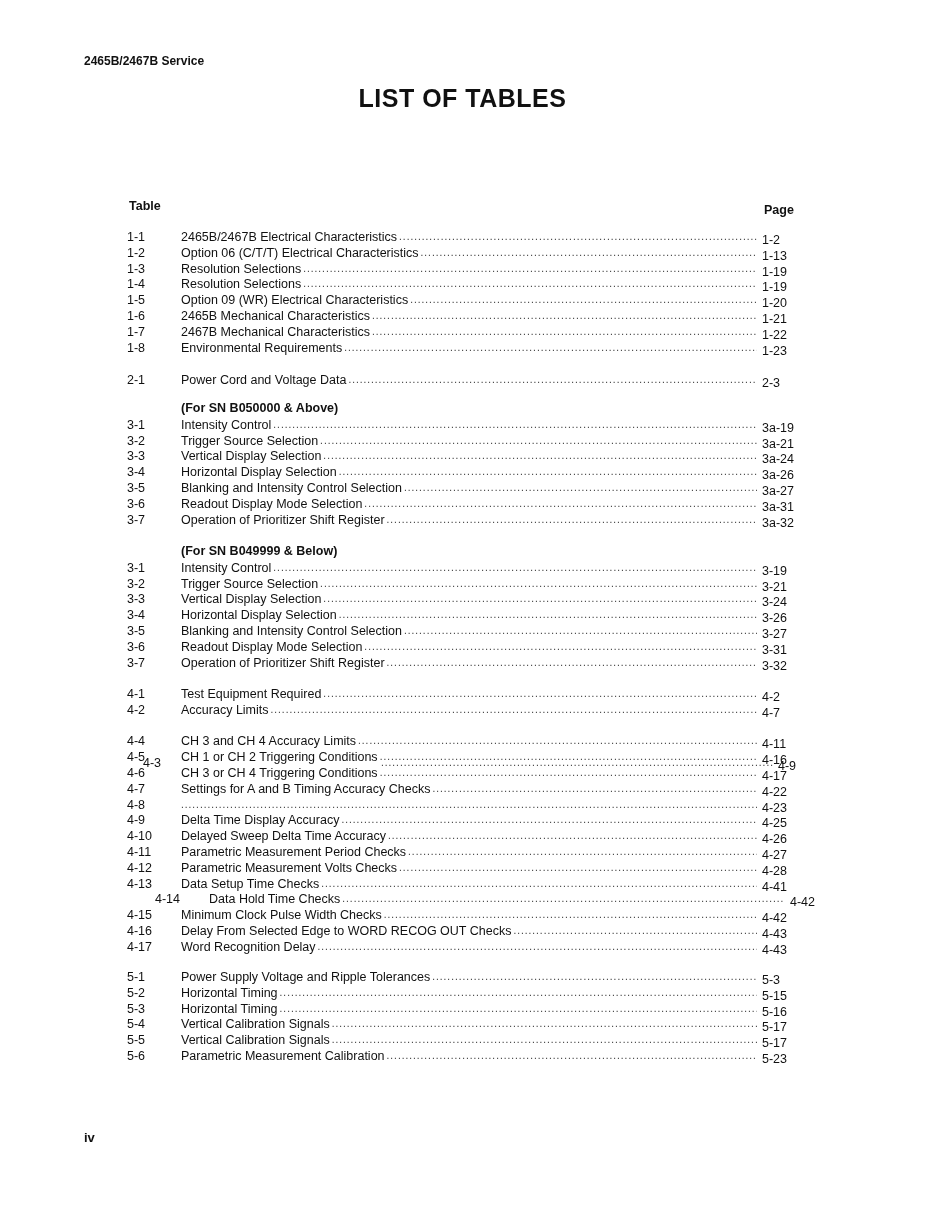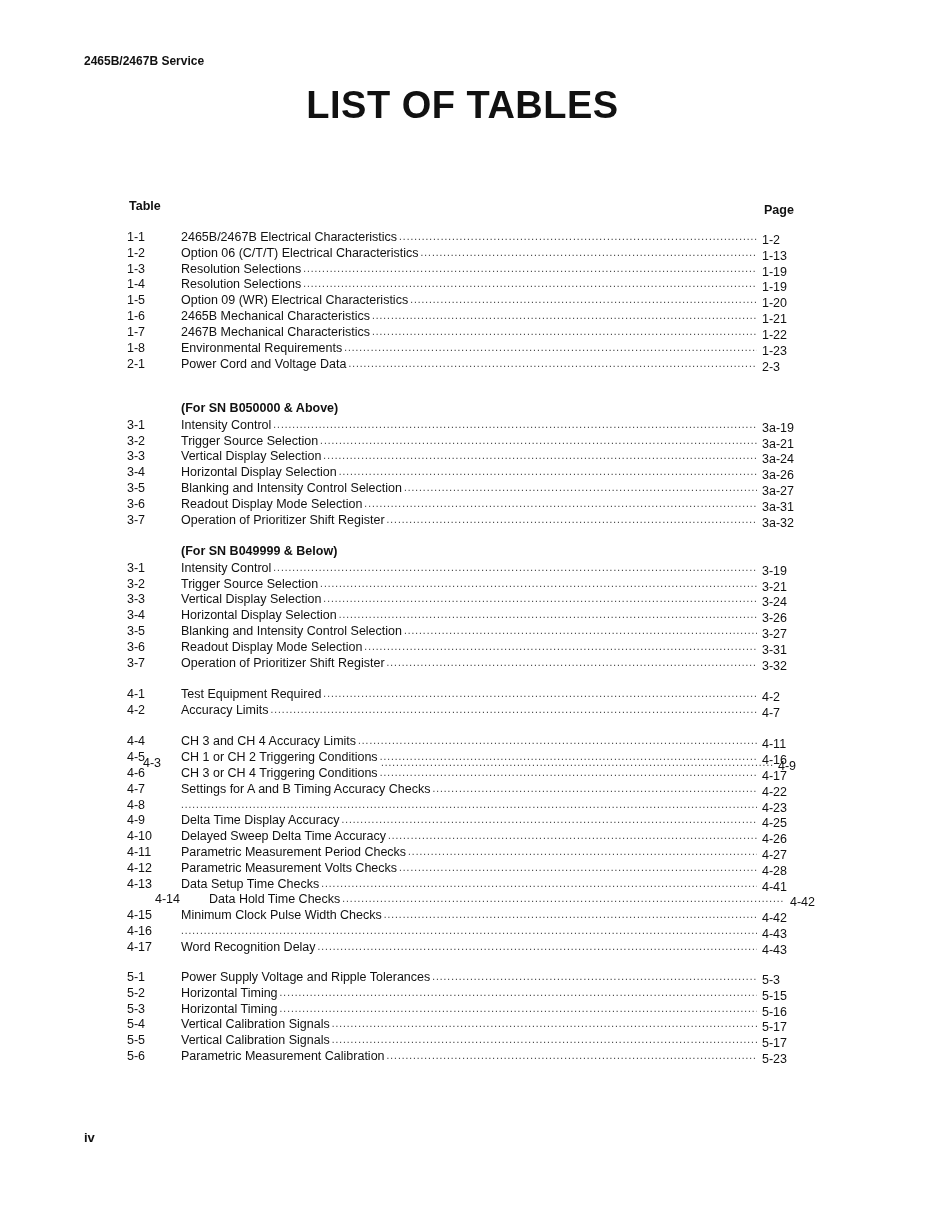--- a/index.html
+++ b/index.html
@@ -6,21 +6,21 @@
   body {
     width: 935px; height: 1210px; position: relative; overflow: hidden;
     font-family: "Liberation Sans", sans-serif; color: #111;
   }
   .running-head {
     position: absolute; left: 84px; top: 54px;
     font-size: 12px; font-weight: bold;
   }
   .page-title {
     position: absolute; left: 0; width: 925px; top: 84px; text-align: center;
-    font-size: 38px; font-weight: bold; letter-spacing: 0.5px;
+    font-size: 25px; font-weight: bold; letter-spacing: 0.5px;
   }
   .col-head-table {
     position: absolute; left: 129px; top: 199px; font-size: 12.5px; font-weight: bold;
   }
   .col-head-page {
     position: absolute; left: 764px; top: 203px; font-size: 12.5px; font-weight: bold;
   }
   .entry {
     position: absolute; left: 0; width: 935px; height: 16px;
     font-size: 12.5px; line-height: 16px;
@@ -109,21 +109,21 @@
       <span class="page">1-22</span>
     </div>
     <div class="entry" style="top: 339.6px;">
       <span class="num">1-8</span>
       <span class="leader">
         <span class="title">Environmental Requirements</span>
         <span class="dots">....................................................................................................................................................................................................................................................................</span>
       </span>
       <span class="page">1-23</span>
     </div>
-    <div class="entry" style="top: 356px;">
+    <div class="entry" style="top: 372px;">
       <span class="num">2-1</span>
       <span class="leader">
         <span class="title">Power Cord and Voltage Data</span>
         <span class="dots">....................................................................................................................................................................................................................................................................</span>
       </span>
       <span class="page">2-3</span>
     </div>
     <div class="subhead" style="top: 401px;">(For SN B050000 &amp; Above)</div>
     <div class="entry" style="top: 416.8px;">
       <span class="num">3-1</span>
@@ -353,20 +353,21 @@
       <span class="num">4-15</span>
       <span class="leader">
         <span class="title">Minimum Clock Pulse Width Checks</span>
         <span class="dots">....................................................................................................................................................................................................................................................................</span>
       </span>
       <span class="page">4-42</span>
     </div>
     <div class="entry" style="top: 923px;">
       <span class="num">4-16</span>
       <span class="leader">
+        <span class="title">Delay From Selected Edge to WORD RECOG OUT Checks</span>
         <span class="dots">....................................................................................................................................................................................................................................................................</span>
       </span>
       <span class="page">4-43</span>
     </div>
     <div class="entry" style="top: 938.8px;">
       <span class="num">4-17</span>
       <span class="leader">
         <span class="title">Word Recognition Delay</span>
         <span class="dots">....................................................................................................................................................................................................................................................................</span>
       </span>

